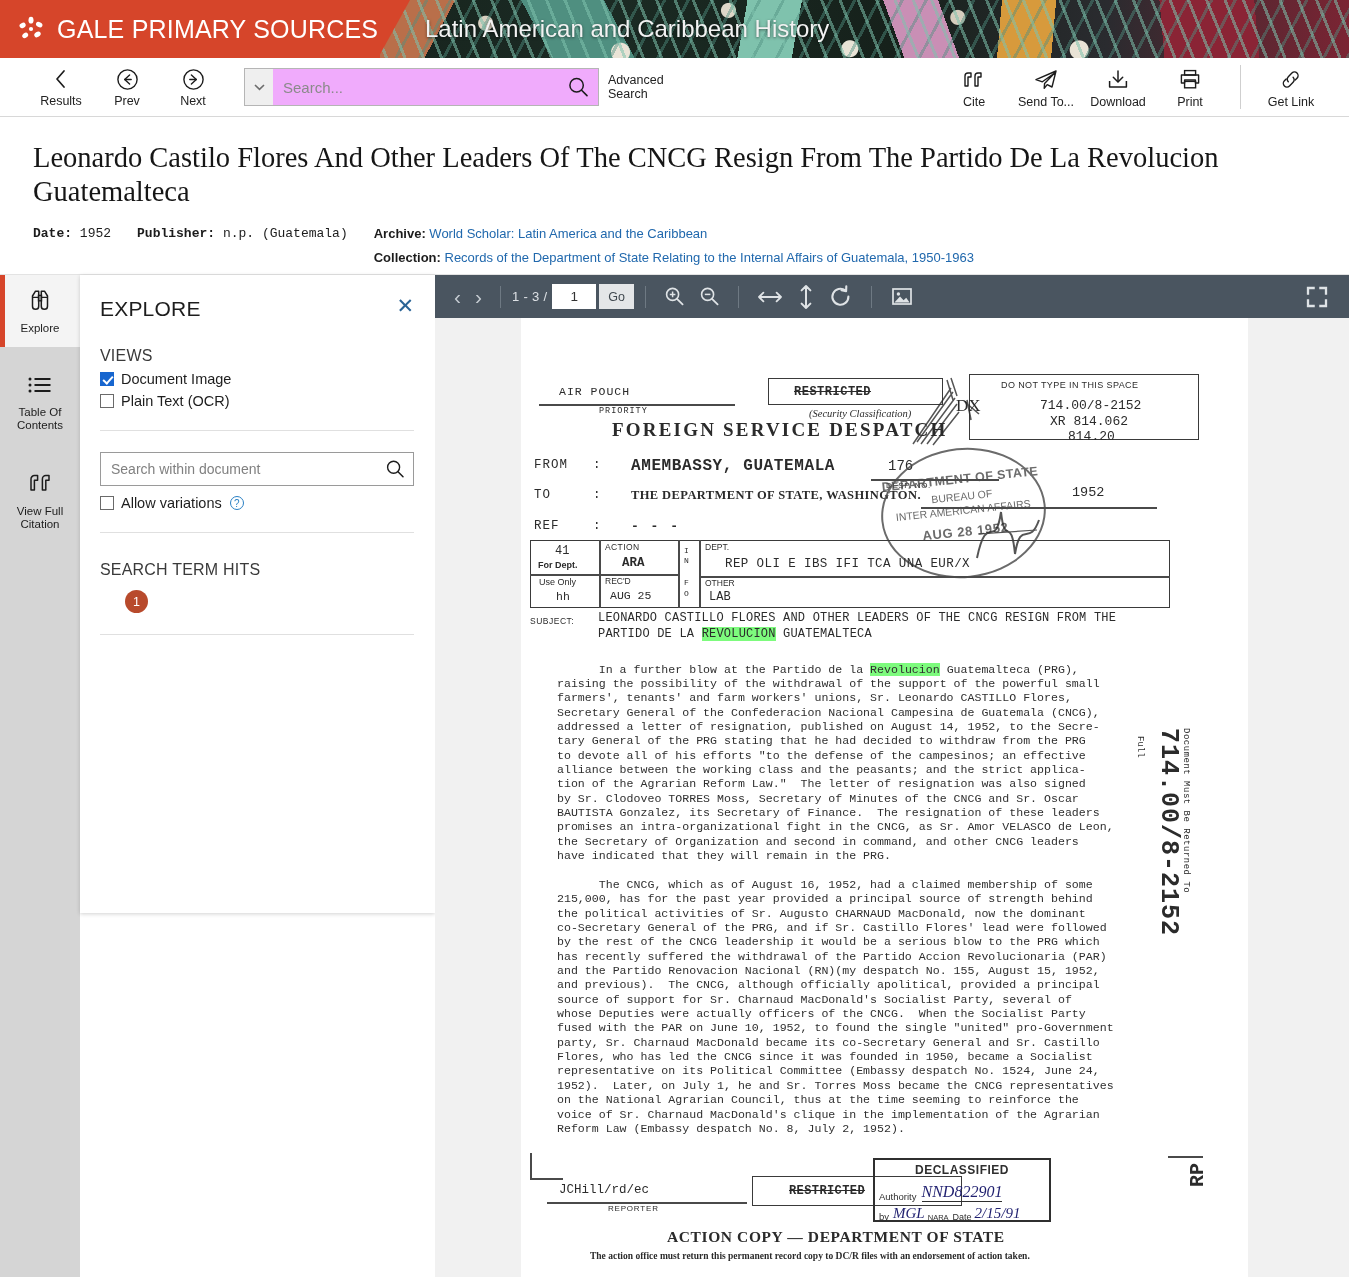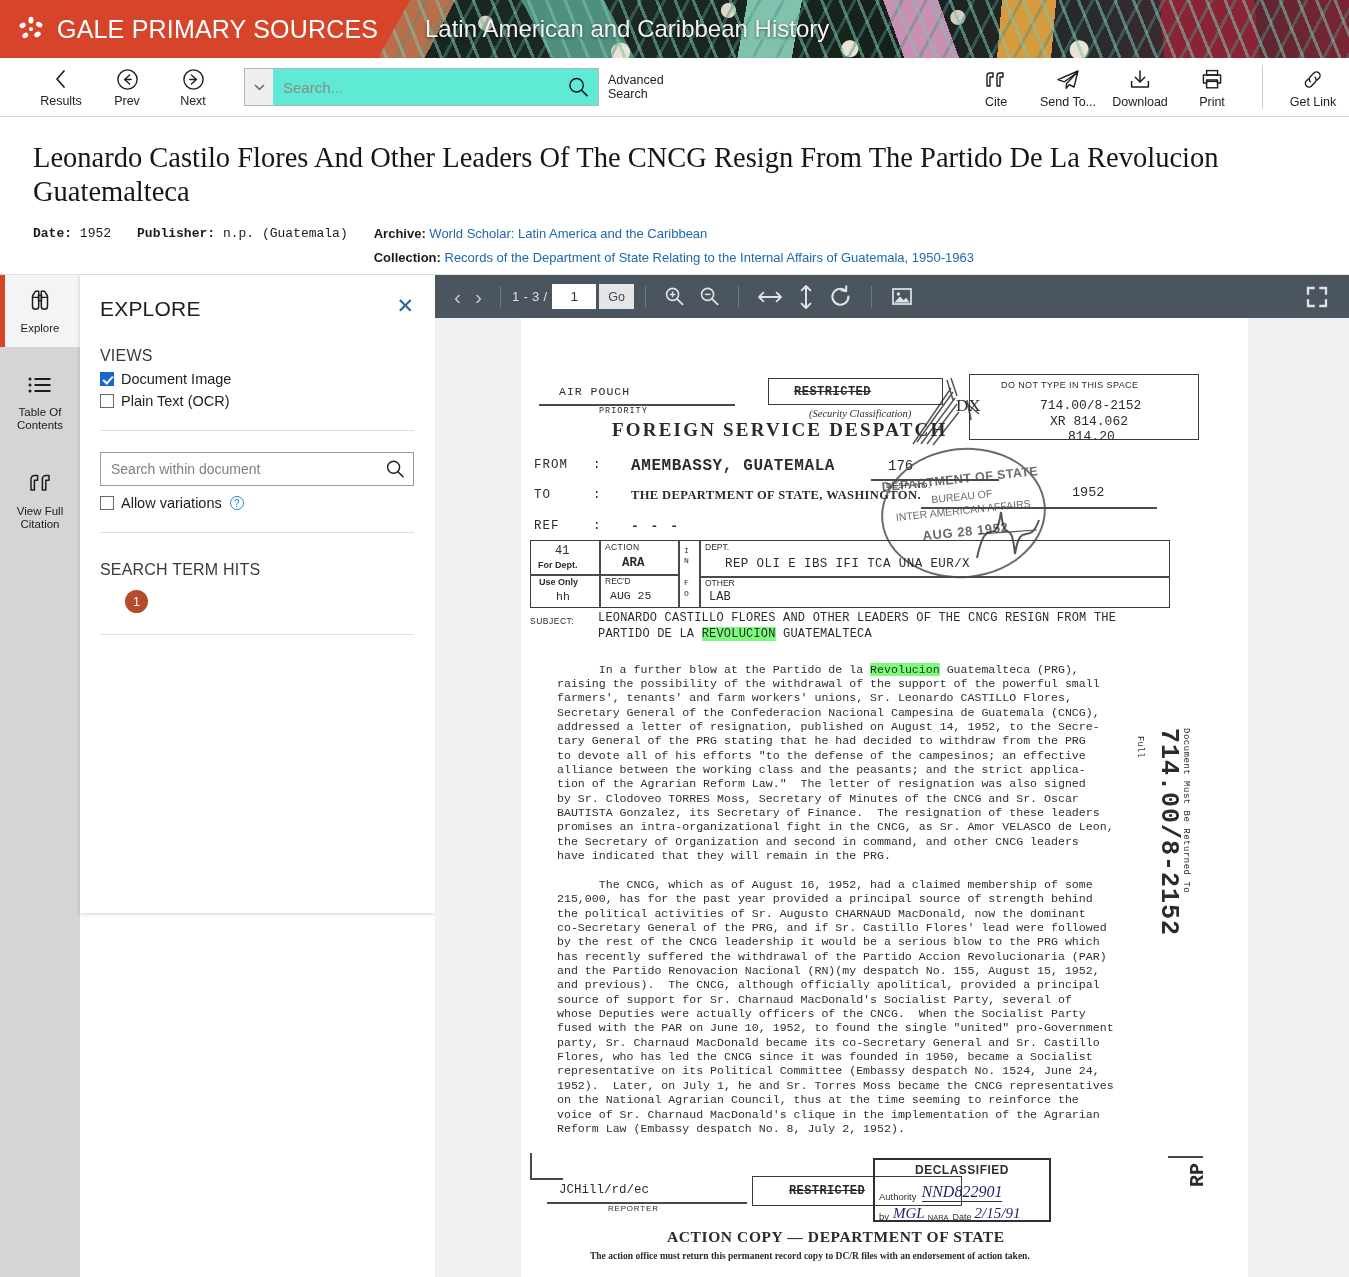--- a/index.html
+++ b/index.html
@@ -92,42 +92,42 @@
   .nav-btn .glyph { height: 26px; display: flex; align-items: center; justify-content: center; }
   .nav-btn .lbl { font-size: 12.5px; margin-top: 2px; color: #222; }
 
   .search-wrap {
     display: flex; align-items: center;
     margin-left: 28px;
   }
   .search-box {
     display: flex; align-items: center;
     width: 355px; height: 38px;
-    border: 1px solid #b5b5b5; background: #5eead4;
+    border: 1px solid #b5b5b5; background: #f0abfc;
   }
   .search-drop {
     width: 28px; height: 36px; background: #efefef;
     display: flex; align-items: center; justify-content: center;
     cursor: pointer; flex: 0 0 28px;
   }
   .search-input {
     flex: 1; border: 0; outline: 0; height: 36px;
     font-size: 15px; color: #555; padding: 0 10px;
     font-family: "Liberation Sans", sans-serif; background: transparent;
   }
   .search-input::placeholder { color: #8a8a8a; }
   .search-go { width: 40px; display: flex; align-items: center; justify-content: center; cursor: pointer; }
   .adv-search {
     font-size: 12.5px; line-height: 14px; color: #222;
     margin-left: 9px; cursor: pointer; width: 62px;
   }
 
   .tool-actions {
     margin-left: auto; display: flex; align-items: flex-end;
-    gap: 0;
+    padding-right: 22px; gap: 0;
   }
   .tool-btn {
     display: flex; flex-direction: column; align-items: center;
     cursor: pointer; color: #222; width: 72px;
   }
   .tool-btn .glyph { height: 26px; display: flex; align-items: flex-end; justify-content: center; }
   .tool-btn .lbl { font-size: 12.5px; margin-top: 4px; white-space: nowrap; }
   .tool-sep { width: 1px; height: 44px; background: #cfcfcf; margin: 0 14px; align-self: center; }
 
   
@@ -642,21 +642,21 @@
         <div class="fx-box" style="left:9px; top:222px; width:640px; height:68px;"></div>
         <div class="fx-vline" style="left:78px; top:222px; height:68px;"></div>
         <div class="fx-vline" style="left:157px; top:222px; height:68px;"></div>
         <div class="fx-vline" style="left:178px; top:222px; height:68px;"></div>
         <div class="fx-line" style="left:9px; top:256px; width:69px;"></div>
         <div class="fx-line" style="left:78px; top:256px; width:80px;"></div>
         <div class="fx-line" style="left:178px; top:258px; width:471px;"></div>
 
         <div class="fx" style="left:34px; top:226px; font-size:12px;">41</div>
         <div class="fx" style="left:17px; top:242px; font-size:9px; font-family:'Liberation Sans',sans-serif; font-weight:bold;">For Dept.</div>
-        <div class="fx" style="left:18px; top:259px; font-size:9px; font-family:'Liberation Sans',sans-serif; font-weight:bold;">Use Only</div>
+        <div class="fx" style="left:18px; top:259px; font-size:9px; font-family:'Liberation Sans',sans-serif; font-weight:normal;">Use Only</div>
         <div class="fx" style="left:35px; top:272px; font-size:11.5px;">hh</div>
         <div class="fx" style="left:84px; top:224px; font-size:8.5px; font-family:'Liberation Sans',sans-serif; letter-spacing:.4px;">ACTION</div>
         <div class="fx" style="left:101px; top:238px; font-size:12.5px; font-weight:bold;">ARA</div>
         <div class="fx" style="left:84px; top:258px; font-size:8.5px; font-family:'Liberation Sans',sans-serif;">REC'D</div>
         <div class="fx" style="left:89px; top:271px; font-size:11.5px;">AUG 25</div>
         <div class="fx" style="left:163px; top:228px; font-size:8px;">I</div>
         <div class="fx" style="left:163px; top:238px; font-size:8px;">N</div>
         <div class="fx" style="left:163px; top:260px; font-size:8px;">F</div>
         <div class="fx" style="left:163px; top:271px; font-size:8px;">O</div>
         <div class="fx" style="left:184px; top:224px; font-size:8.5px; font-family:'Liberation Sans',sans-serif;">DEPT.</div>

